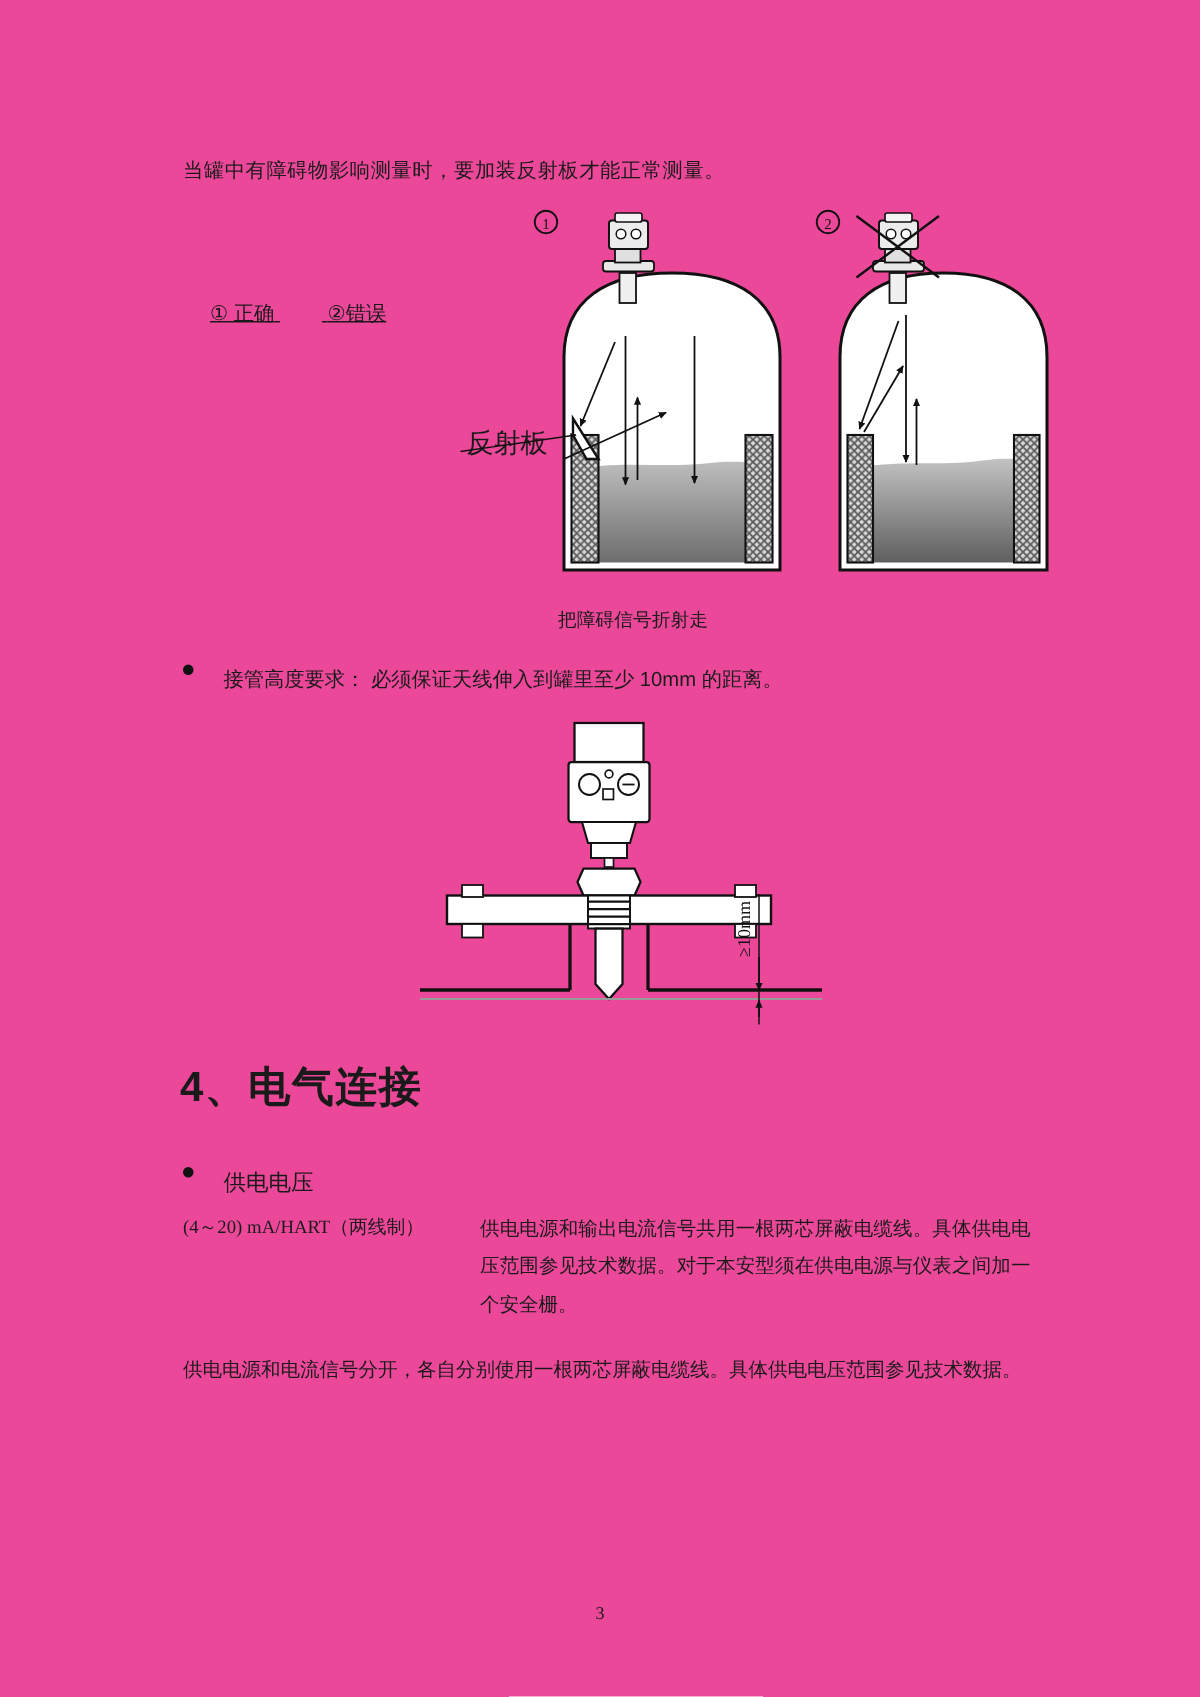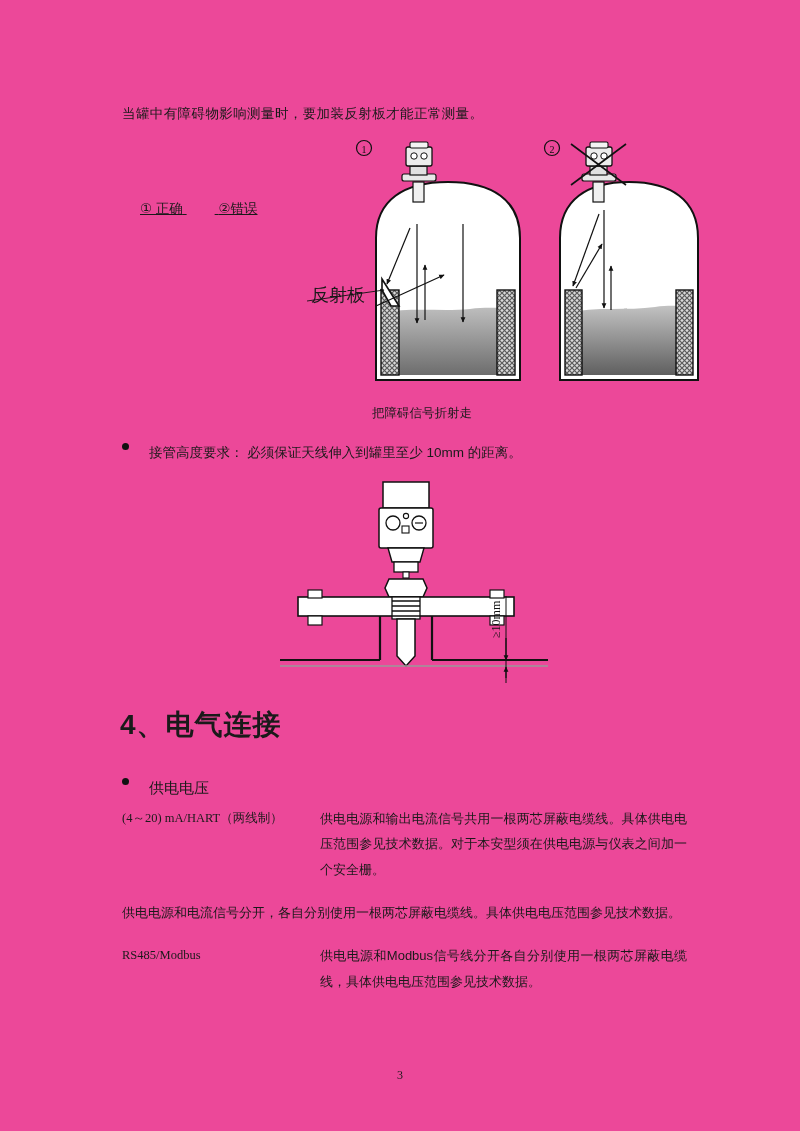--- a/index.html
+++ b/index.html
@@ -331,21 +331,17 @@
   </div>
 
   <div class="spec-table">
     <div class="spec-row">
       <div class="spec-term serif">(4～20) mA/HART（两线制）</div>
       <div class="spec-desc cn">供电电源和输出电流信号共用一根两芯屏蔽电缆线。具体供电电压范围参见技术数据。对于本安型须在供电电源与仪表之间加一个安全栅。</div>
     </div>
     <div class="spec-row" style="margin-top:12px;">
       <div class="spec-desc cn">供电电源和电流信号分开，各自分别使用一根两芯屏蔽电缆线。具体供电电压范围参见技术数据。</div>
     </div>
-    <div class="spec-row" style="margin-top:14px;">
-      <div class="spec-term serif">RS485/Modbus</div>
-      <div class="spec-desc cn">供电电源和Modbus信号线分开各自分别使用一根两芯屏蔽电缆线，具体供电电压范围参见技术数据。</div>
-    </div>
   </div>
 
   <div class="page-number serif">3</div>
 
 </div>
 
 </body></html>

